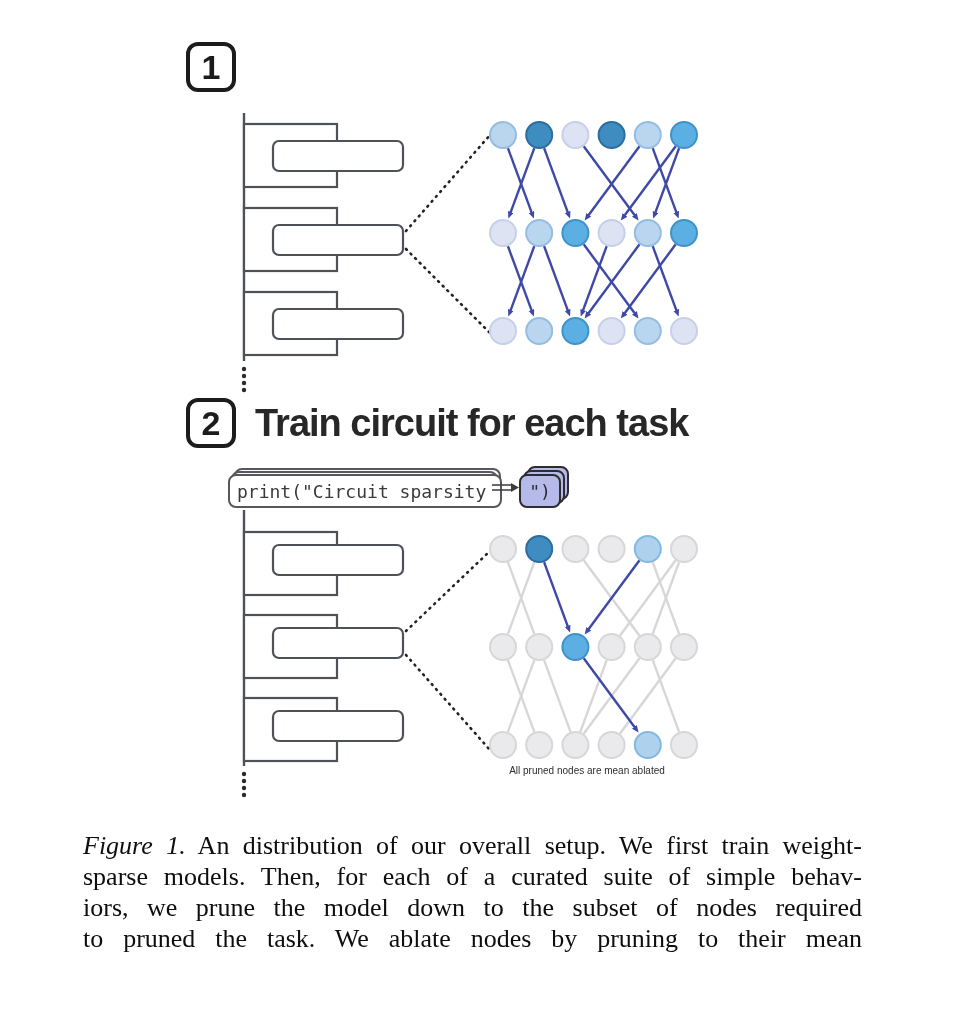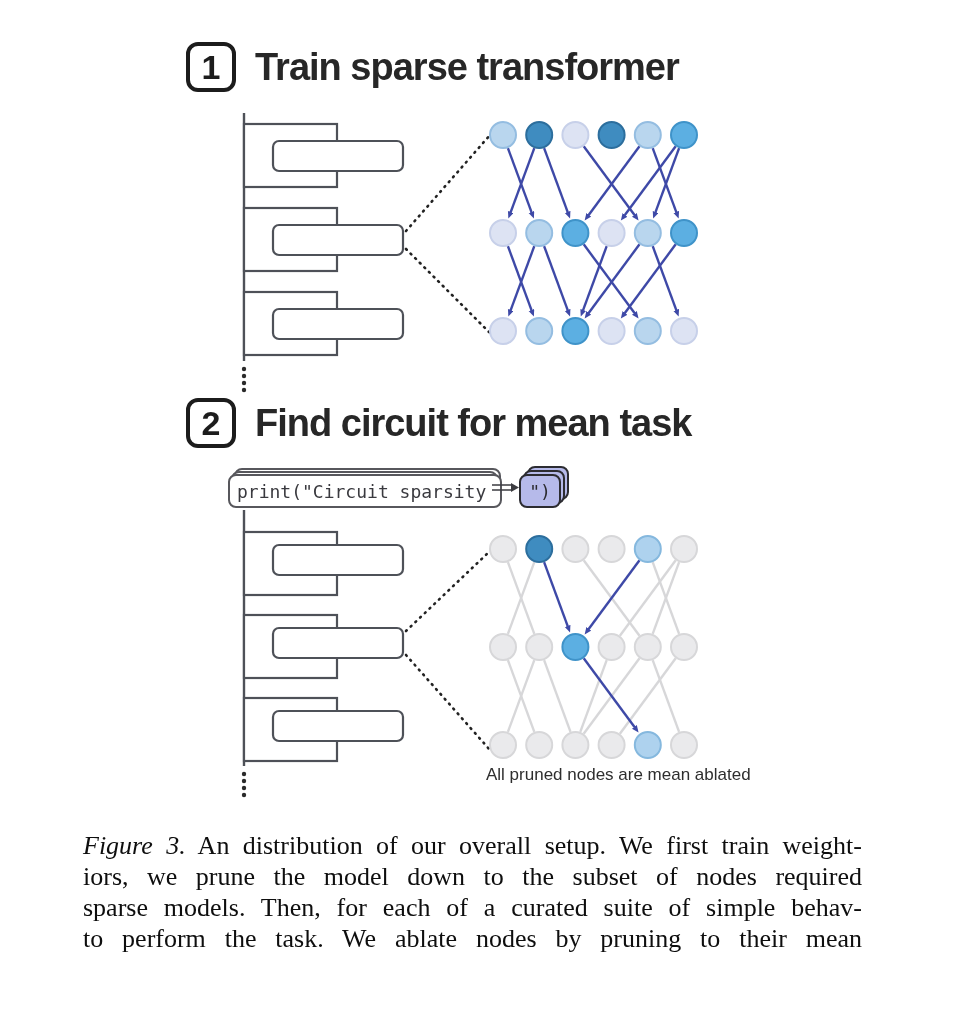--- a/index.html
+++ b/index.html
@@ -23,40 +23,39 @@
 
   
   .pbox{position:absolute;width:263px;height:30px;background:#fff;border:2px solid #57575c;border-radius:8px;}
   .pbox.front{display:flex;align-items:center;padding-left:7px;
       font-family:"DejaVu Sans Mono","Liberation Mono",monospace;font-size:18px;color:#3a3a3f;white-space:pre;}
   .sbox{position:absolute;width:38px;height:30px;background:#b6baea;border:2px solid #2c2c31;border-radius:8px;}
   .sbox.front{display:flex;align-items:center;justify-content:center;
       font-family:"DejaVu Sans Mono","Liberation Mono",monospace;font-size:18px;color:#2c2c31;white-space:pre;}
 
   
-  .net-note{position:absolute;left:486px;top:765px;width:222px;text-align:center;
-      font-size:17px;color:#2e2e2e;white-space:nowrap;}
+  .net-note{position:absolute;left:476px;top:765px;width:222px;text-align:center;
+      font-size:10px;color:#2e2e2e;white-space:nowrap;}
 
   
   .caption{position:absolute;left:83px;top:830px;width:779px;
       font-family:"Liberation Serif",serif;font-size:26px;color:#0e0e0e;}
   .cap-line{line-height:31px;}
   .just{text-align:justify;text-align-last:justify;}
   .cap-label{font-style:italic;}
 </style>
 </head>
 <body>
 
 <div class="canvas">
 
   <div class="step" style="left:186px;top:42px;">
     <div class="badge">
       <span>1</span>
     </div>
-    <div class="step-title">Train sparse transformer</div>
   </div>
 
   <svg class="abs" style="left:230px;top:95px;" width="270" height="302">
     <line class="tline" x1="14" y1="18" x2="14" y2="266"></line>
     <rect class="trect" x="14" y="29" width="93" height="63"></rect>
     <rect class="trrect" x="43" y="46" width="130" height="30" rx="6"></rect>
     <rect class="trect" x="14" y="113" width="93" height="63"></rect>
     <rect class="trrect" x="43" y="130" width="130" height="30" rx="6"></rect>
     <rect class="trect" x="14" y="197" width="93" height="63"></rect>
     <rect class="trrect" x="43" y="214" width="130" height="30" rx="6"></rect>
@@ -107,21 +106,21 @@
       <circle cx="89.4" cy="213" r="13" fill="#5cafe2" stroke="#3f93c9" stroke-width="2"></circle>
       <circle cx="125.60000000000001" cy="213" r="13" fill="#dde3f3" stroke="#c7d0e9" stroke-width="2"></circle>
       <circle cx="161.8" cy="213" r="13" fill="#b9d6ee" stroke="#94bde1" stroke-width="2"></circle>
       <circle cx="198" cy="213" r="13" fill="#dde3f3" stroke="#c7d0e9" stroke-width="2"></circle>
     </svg>
 
   <div class="step" style="left:186px;top:398px;">
     <div class="badge">
       <span>2</span>
     </div>
-    <div class="step-title">Find circuit for mean task</div>
+    <div class="step-title">Train circuit for each task</div>
   </div>
 
   <div class="abs" style="left:228px;top:474px;">
     <div class="pbox" style="left:6px;top:-6px;"></div>
     <div class="pbox" style="left:3px;top:-3px;"></div>
     <div class="pbox front" style="left:0;top:0;">
       <span>print("Circuit sparsity</span>
     </div>
   </div>
 
@@ -193,21 +192,21 @@
       <circle cx="89.4" cy="213" r="13" fill="#eaeaec" stroke="#d7d7d9" stroke-width="2"></circle>
       <circle cx="125.60000000000001" cy="213" r="13" fill="#eaeaec" stroke="#d7d7d9" stroke-width="2"></circle>
       <circle cx="161.8" cy="213" r="13" fill="#aed2ee" stroke="#85b8de" stroke-width="2"></circle>
       <circle cx="198" cy="213" r="13" fill="#eaeaec" stroke="#d7d7d9" stroke-width="2"></circle>
     </svg>
 
   <div class="net-note">All pruned nodes are mean ablated</div>
 
   <div class="caption">
     <div class="cap-line just">
-      <span class="cap-label">Figure 3.</span>
+      <span class="cap-label">Figure 1.</span>
       <span>An distribution of our overall setup. We first train weight-</span>
     </div>
+    <div class="cap-line just">sparse models. Then, for each of a curated suite of simple behav-</div>
     <div class="cap-line just">iors, we prune the model down to the subset of nodes required</div>
-    <div class="cap-line just">sparse models. Then, for each of a curated suite of simple behav-</div>
-    <div class="cap-line just">to perform the task.  We ablate nodes by pruning to their mean</div>
+    <div class="cap-line just">to pruned the task.  We ablate nodes by pruning to their mean</div>
   </div>
 
 </div>
 
 </body></html>

